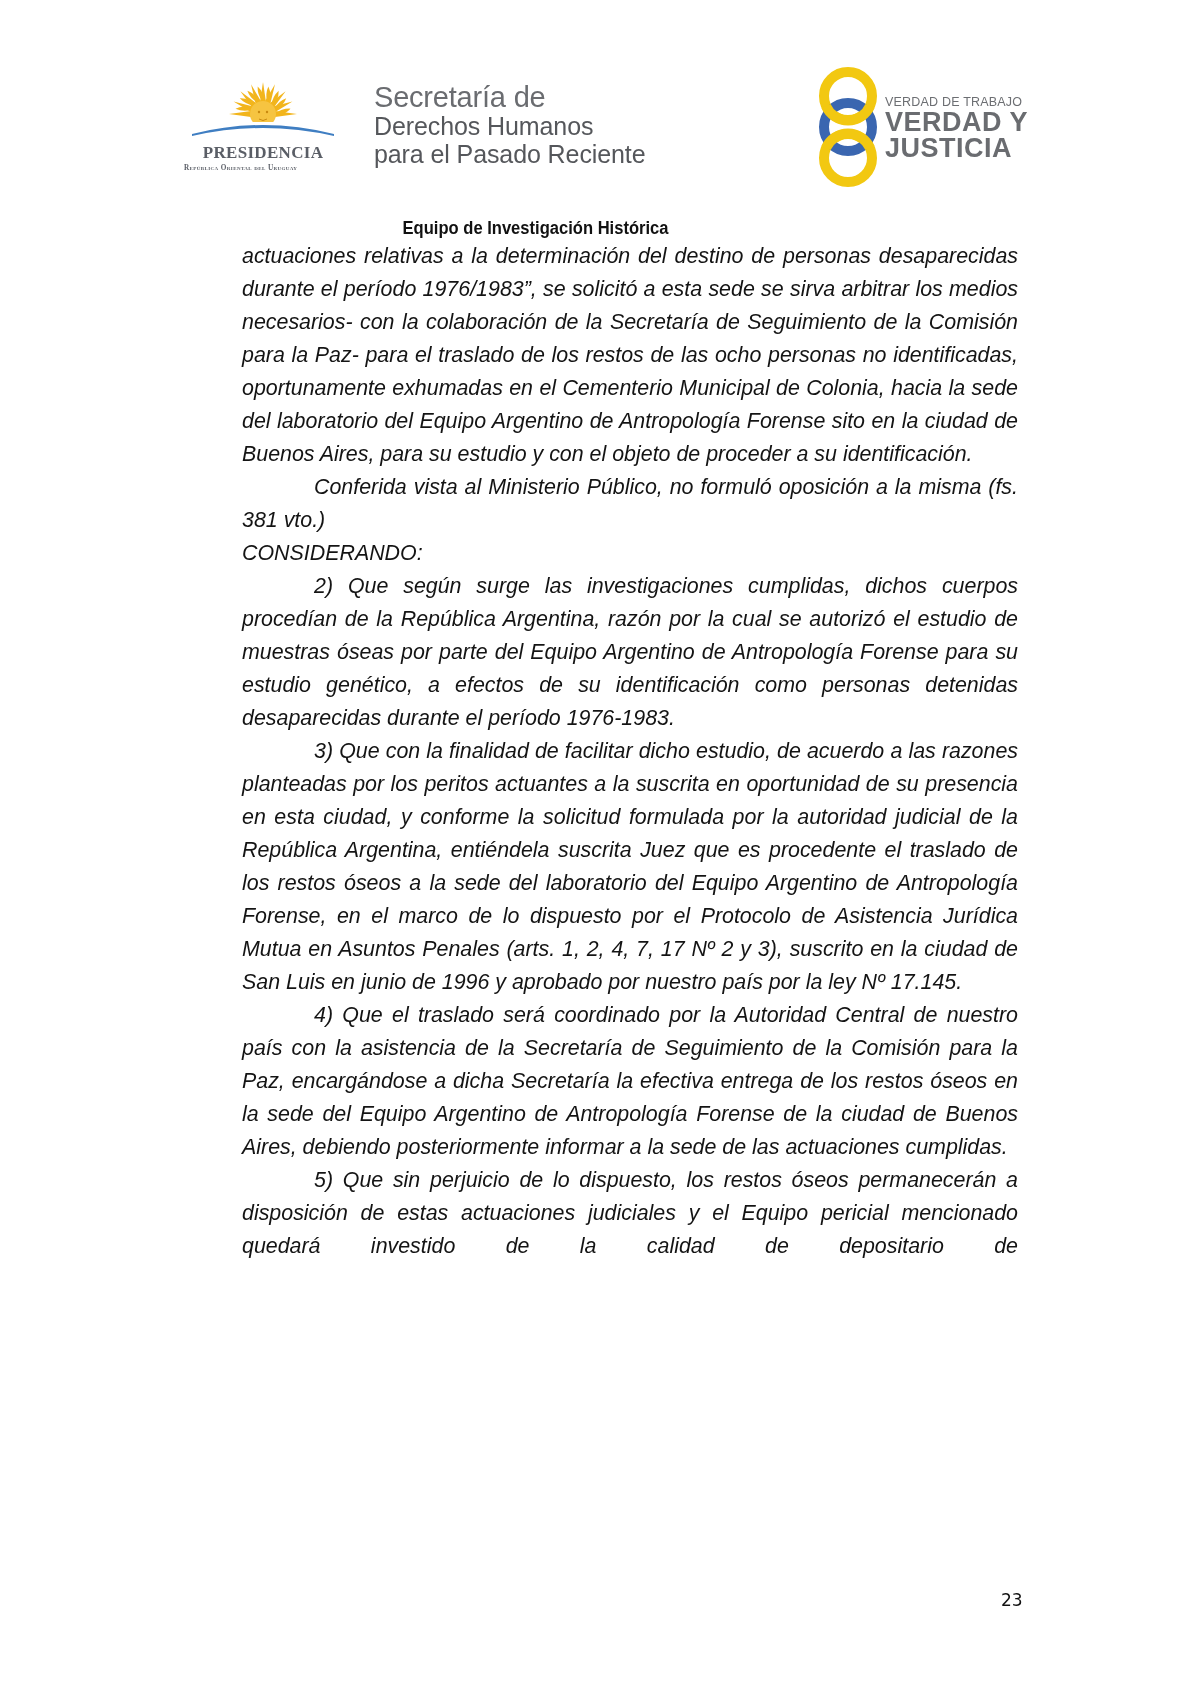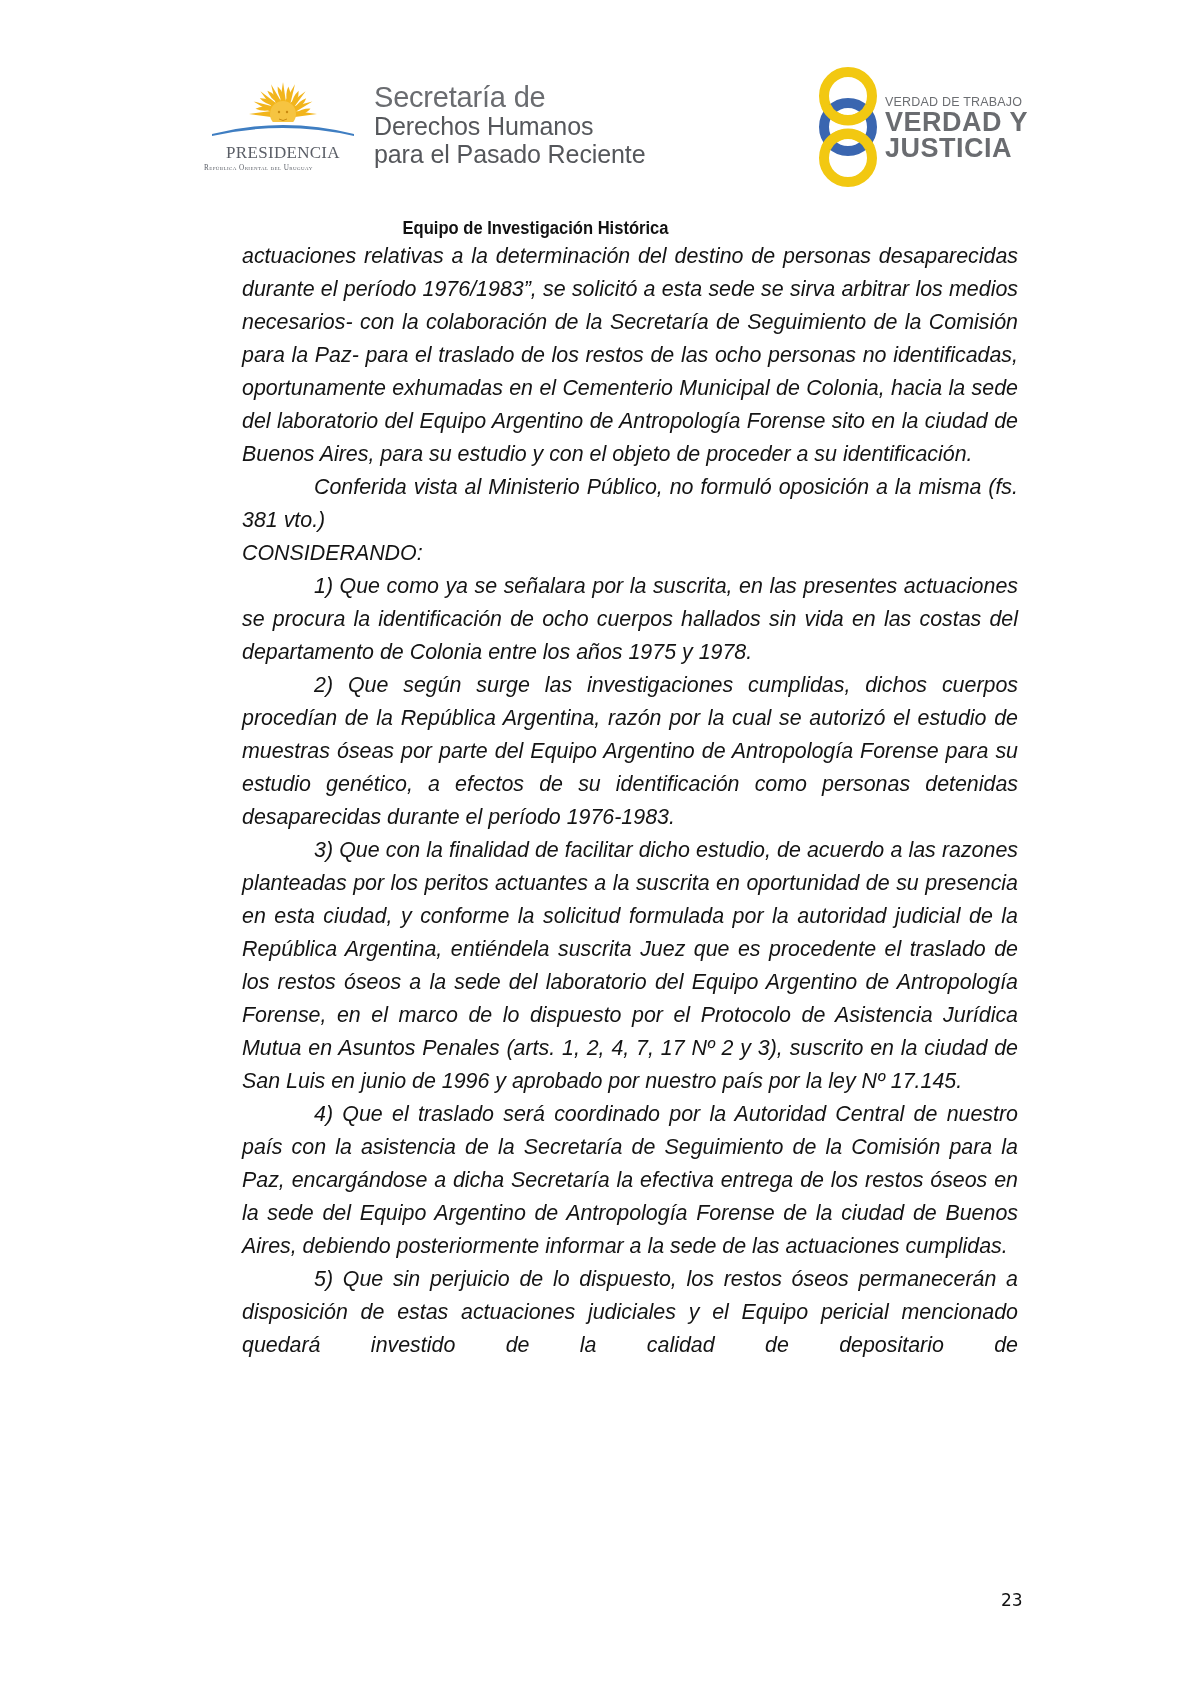--- a/index.html
+++ b/index.html
@@ -1,18 +1,18 @@
 <!DOCTYPE html>
 <html><head>
 <meta charset="utf-8">
 <style>
   html, body { margin: 0; padding: 0; background: #ffffff; }
   body { width: 1191px; height: 1684px; position: relative; overflow: hidden; font-family: "Liberation Sans", sans-serif; color: #111; }
   .header { position: absolute; left: 0; top: 0; width: 1191px; height: 215px; }
-  .pres-logo { position: absolute; left: 208px; top: 80px; width: 150px; height: 100px; }
+  .pres-logo { position: absolute; left: 188px; top: 80px; width: 150px; height: 100px; font-weight: bold; }
   .pres-logo svg { position: absolute; left: 0; top: 0; }
   .pres-name { position: absolute; left: 0; width: 150px; top: 63px; text-align: center; font-family: "Liberation Serif", serif; font-size: 17px; color: #5a5e66; letter-spacing: 0.3px; }
   .pres-sub { position: absolute; left: -4px; width: 158px; top: 84px; text-align: left; font-family: "Liberation Serif", serif; font-size: 7.2px; color: #5a5e66; letter-spacing: 0.4px; font-variant: small-caps; white-space: nowrap; }
   .sec-block { position: absolute; left: 374px; top: 82px; color: #5f6165; }
   .sec-line1 { font-size: 29px; font-weight: 300; line-height: 30px; color: #6a6c70; letter-spacing: -0.2px; }
   .sec-line2, .sec-line3 { font-size: 25px; line-height: 28px; color: #55575b; letter-spacing: -0.1px; }
   .gtvj-logo { position: absolute; left: 808px; top: 62px; width: 100px; height: 130px; }
   .gtvj-text { position: absolute; left: 885px; top: 95px; color: #6c6e72; }
   .gtvj-small { font-size: 12.5px; letter-spacing: 0.2px; line-height: 14px; }
   .gtvj-big { font-size: 27px; font-weight: bold; line-height: 26px; letter-spacing: 0.5px; color: #6a6c70; }
@@ -82,20 +82,19 @@
     <div class="gtvj-big">JUSTICIA</div>
   </div>
 </div>
 
 <div class="doc-heading"><span>Equipo de Investigación Histórica</span></div>
 
 <div class="body-text">
   <p>actuaciones relativas a la determinación del destino de personas desaparecidas durante el período 1976/1983”, se solicitó a esta sede se sirva arbitrar los medios necesarios- con la colaboración de la Secretaría de Seguimiento de la Comisión para la Paz- para el traslado de los restos de las ocho personas no identificadas, oportunamente exhumadas en el Cementerio Municipal de Colonia, hacia la sede del laboratorio del Equipo Argentino de Antropología Forense sito en la ciudad de Buenos Aires, para su estudio y con el objeto de proceder a su identificación.</p>
   <p class="indent">Conferida vista al Ministerio Público, no formuló oposición a la misma (fs. 381 vto.)</p>
   <p>CONSIDERANDO:</p>
-  <p class="indent">1) Que como ya se señalara por la suscrita, en las presentes actuaciones se procura la identificación de ocho cuerpos hallados sin vida en las costas del departamento de Colonia entre los años 1975 y 1978.</p>
   <p class="indent">2) Que según surge las investigaciones cumplidas, dichos cuerpos procedían de la República Argentina, razón por la cual se autorizó el estudio de muestras óseas por parte del Equipo Argentino de Antropología Forense para su estudio genético, a efectos de su identificación como personas detenidas desaparecidas durante el período 1976-1983.</p>
   <p class="indent">3) Que con la finalidad de facilitar dicho estudio, de acuerdo a las razones planteadas por los peritos actuantes a la suscrita en oportunidad de su presencia en esta ciudad, y conforme la solicitud formulada por la autoridad judicial de la República Argentina, entiéndela suscrita Juez que es procedente el traslado de los restos óseos a la sede del laboratorio del Equipo Argentino de Antropología Forense, en el marco de lo dispuesto por el Protocolo de Asistencia Jurídica Mutua en Asuntos Penales (arts. 1, 2, 4, 7, 17 Nº 2 y 3), suscrito en la ciudad de San Luis en junio de 1996 y aprobado por nuestro país por la ley Nº 17.145.</p>
   <p class="indent">4) Que el traslado será coordinado por la Autoridad Central de nuestro país con la asistencia de la Secretaría de Seguimiento de la Comisión para la Paz, encargándose a dicha Secretaría la efectiva entrega de los restos óseos en la sede del Equipo Argentino de Antropología Forense de la ciudad de Buenos Aires, debiendo posteriormente informar a la sede de las actuaciones cumplidas.</p>
   <p class="indent last-justify">5) Que sin perjuicio de lo dispuesto, los restos óseos permanecerán a disposición de estas actuaciones judiciales y el Equipo pericial mencionado quedará investido de la calidad de depositario de</p>
 </div>
 
 <div class="page-number">23</div>
 
 </body></html>

